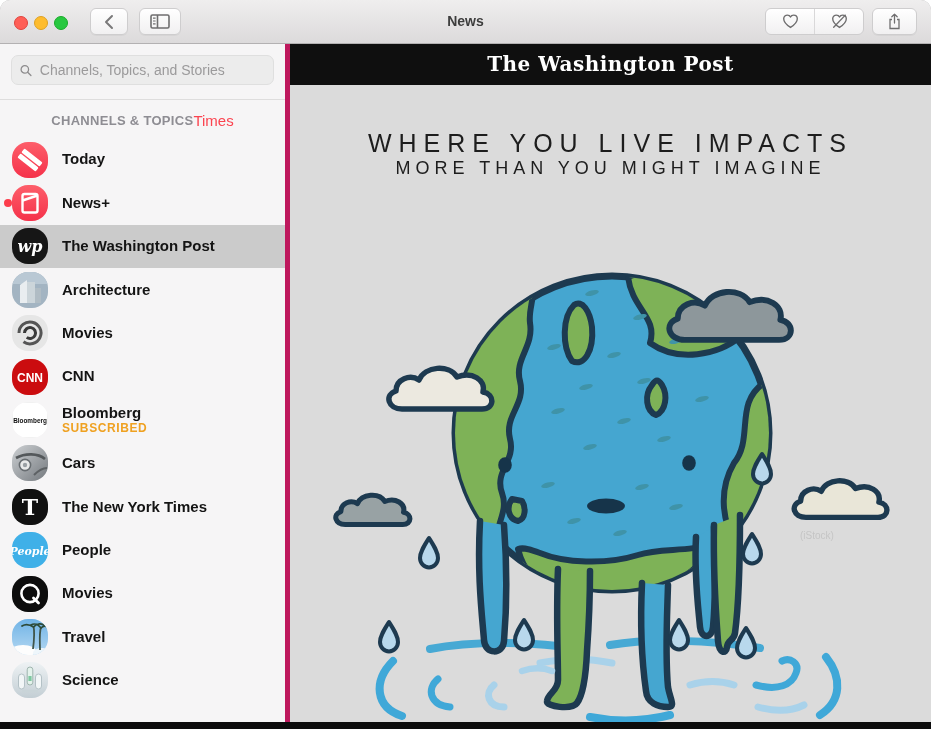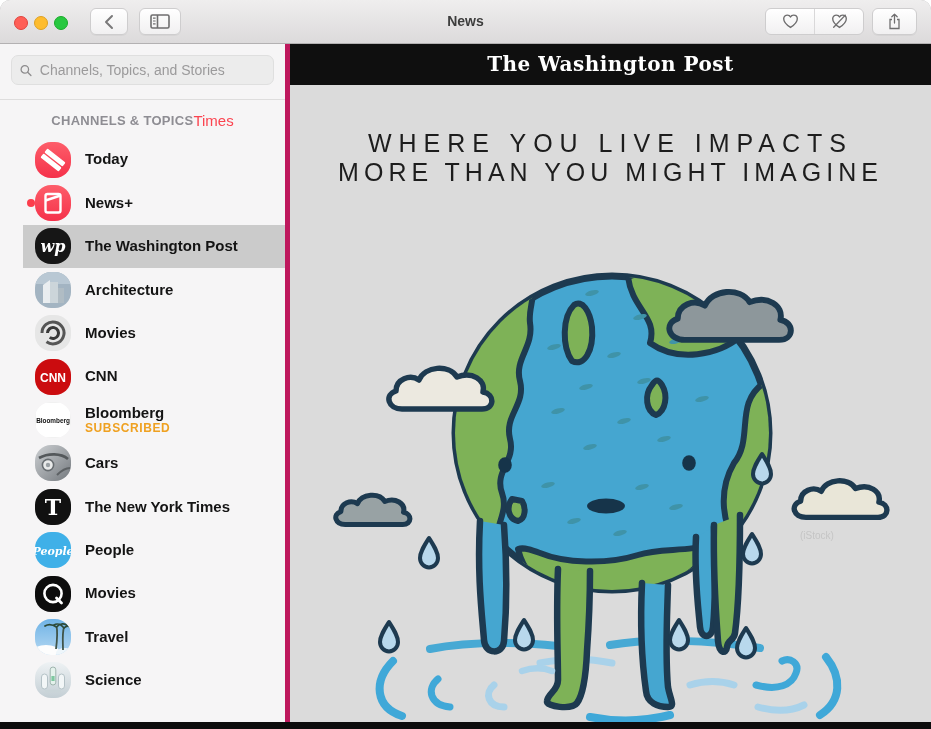--- a/index.html
+++ b/index.html
@@ -30,39 +30,39 @@
   .search{margin:12px 11px 0 11px;height:30px;background:#ececec;border:1px solid #dfdfdf;
           border-radius:7px;display:flex;align-items:center;box-sizing:border-box;padding:0 8px;}
   .search input{border:none;outline:none;background:transparent;font-size:14px;color:#444;
                 margin-left:6px;width:100%;font-family:"Liberation Sans",sans-serif;}
   .search input::placeholder{color:#9b9a9b;}
   .search-divider{height:1px;background:#dedddd;margin-top:14px;}
   .section-row{margin-top:9px;padding:0 16px;height:22px;display:flex;align-items:center;
                justify-content:center;}
   .section-title{font-size:13px;font-weight:bold;letter-spacing:.3px;color:#8e8d93;}
   .edit-link{font-size:15px;color:#fb4450;cursor:default;}
-  .list{margin-top:7px;padding-left:23px;}
+  .list{margin-top:7px;}
   .row{position:relative;height:43.4px;display:flex;align-items:center;}
   .row.selected{background:#cbcbcb;}
   .row .dot{position:absolute;left:4px;top:50%;margin-top:-4px;width:8px;height:8px;
             border-radius:50%;background:#fc3d4c;}
   .chip{position:absolute;left:12px;top:50%;margin-top:-18px;width:36px;height:36px;border-radius:16px;
         overflow:hidden;flex:none;}
   .chip svg{display:block;}
   .row-label{margin-left:62px;font-size:15px;font-weight:600;color:#141414;line-height:1.1;}
   .badge{font-size:12px;font-weight:bold;letter-spacing:.6px;color:#efa121;margin-top:1px;}
   
   .content{position:absolute;left:290px;top:43px;right:0;bottom:7px;background:#dbdbdb;overflow:hidden;}
   .wapo-bar{height:42px;background:#0f0f0f;display:flex;align-items:center;justify-content:center;}
   .wapo-logo{color:#fff;font-family:"DejaVu Serif",serif;font-weight:bold;font-size:20px;letter-spacing:.5px;}
   .headline{margin-top:44px;text-align:center;color:#1d1d1d;}
   .hl-sans1{font-size:25px;letter-spacing:7px;font-weight:400;}
   .hl-serif{font-family:"DejaVu Serif",serif;font-weight:bold;font-size:47px;letter-spacing:-1px;
             margin:6px 0 20px 0;color:#171717;}
-  .hl-sans2{font-size:25px;letter-spacing:5px;font-weight:400;}
+  .hl-sans2{font-size:18px;letter-spacing:5px;font-weight:400;}
   .illo{position:absolute;left:0;top:212px;width:640px;height:467px;}
   .credit{position:absolute;left:510px;top:487px;font-size:10px;color:#c5c5c5;}
   .bottombar{position:absolute;left:0;right:0;bottom:0;height:7px;background:#0c0c0c;z-index:40;}
 </style>
 </head>
 <body>
 
 <div class="window">
 
   <div class="titlebar">

